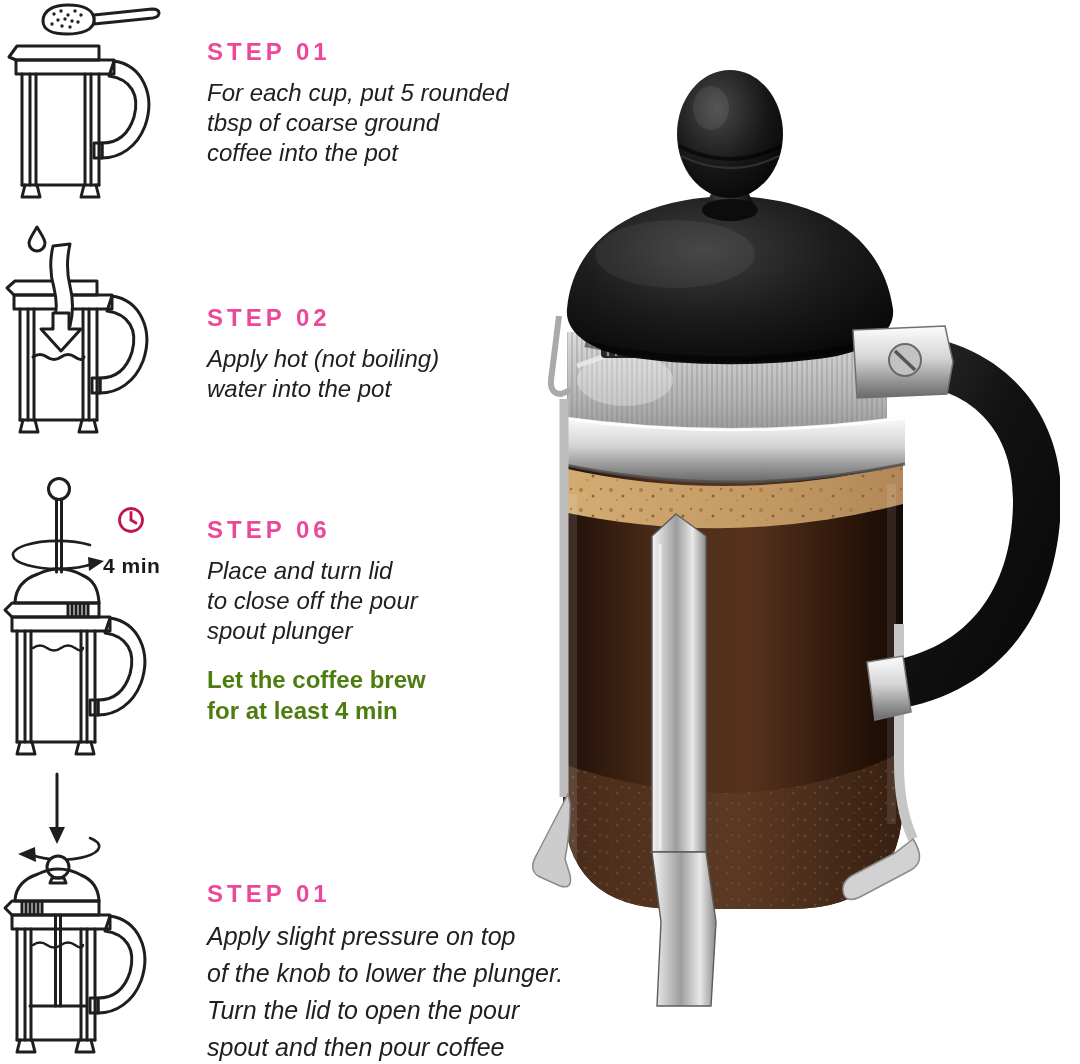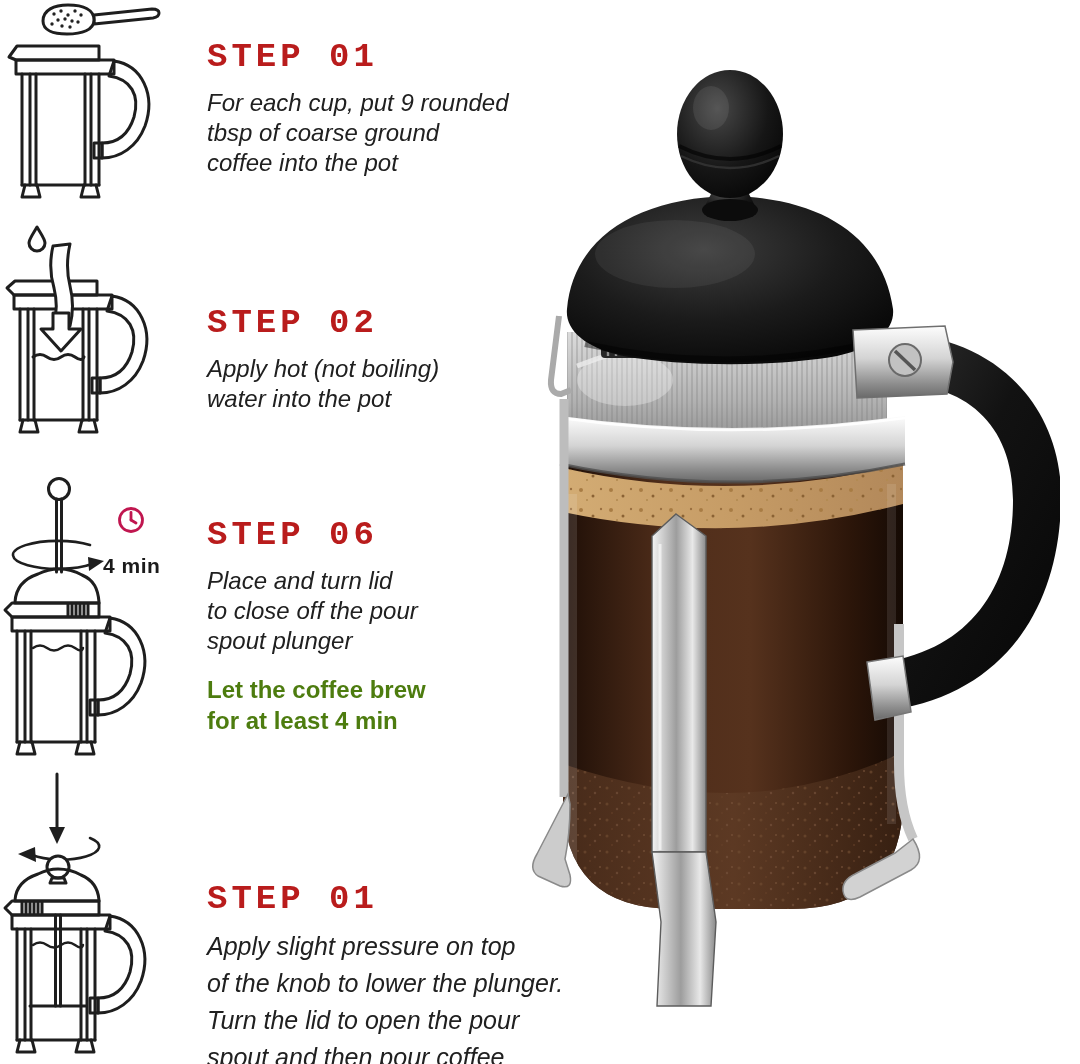--- a/index.html
+++ b/index.html
@@ -1,19 +1,19 @@
 <!DOCTYPE html>
 <html><head>
 <meta charset="utf-8">
 <style>
   html,body{margin:0;padding:0;background:#ffffff;}
   .canvas{position:relative;width:1080px;height:1064px;background:#ffffff;overflow:hidden;
           font-family:"Liberation Sans", sans-serif;color:#1c1c1c;}
   .step{position:absolute;left:207px;}
-  .step-title{font-weight:700;font-size:34px;letter-spacing:4px;color:#b91c1c;font-family:Liberation Mono, monospace;}
+  .step-title{font-weight:700;font-size:24px;letter-spacing:4px;color:#ec4899;}
   .step-body{font-style:italic;font-size:24px;line-height:30px;white-space:pre-line;
              margin-top:12px;color:#202020;}
   .step-note{font-weight:700;font-size:24px;line-height:31px;white-space:pre-line;
              margin-top:18px;color:#4d7c0f;}
   .s1{top:38px;width:360px;}
   .s2{top:304px;width:360px;}
   .s3{top:516px;width:360px;}
   .s4{top:880px;width:480px;}
   .s4 .step-body{font-size:25px;line-height:37px;margin-top:10px;}
   .illu{position:absolute;}
@@ -22,21 +22,21 @@
   .timer-label{font-weight:700;font-size:21px;color:#1b1b1b;margin-top:16px;letter-spacing:0.5px;}
   .photo{position:absolute;left:515px;top:64px;}
 </style>
 </head>
 <body>
 
 <div class="canvas">
 
   <div class="step s1">
     <div class="step-title">STEP 01</div>
-    <div class="step-body">For each cup, put 9 rounded
+    <div class="step-body">For each cup, put 5 rounded
 tbsp of coarse ground
 coffee into the pot</div>
   </div>
 
   <div class="step s2">
     <div class="step-title">STEP 02</div>
     <div class="step-body">Apply hot (not boiling)
 water into the pot</div>
   </div>
 

